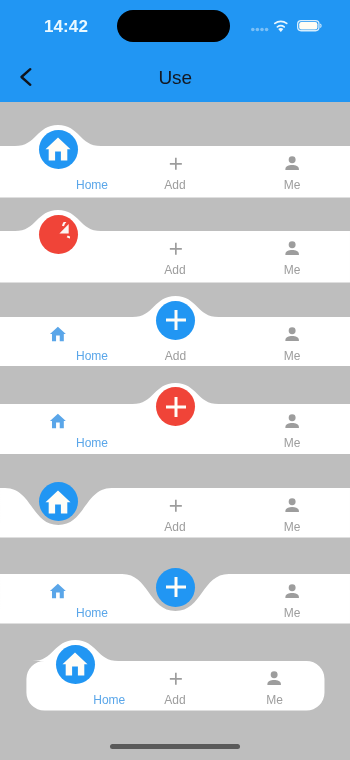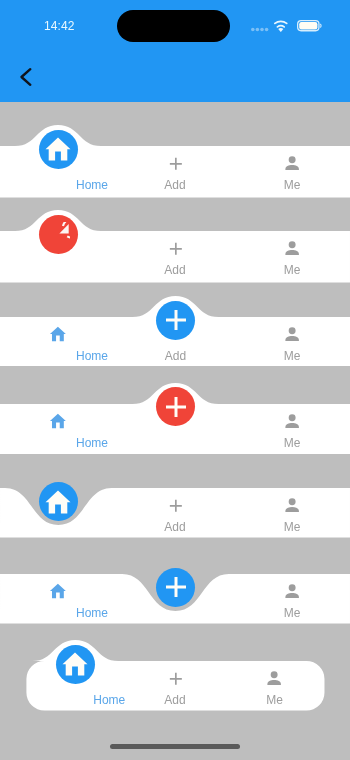--- a/index.html
+++ b/index.html
@@ -3,21 +3,21 @@
 <meta charset="utf-8">
 <title>Use</title>
 <style>
   html,body{margin:0;padding:0;}
   body{width:350px;height:760px;background:#bebebe;font-family:"Liberation Sans",sans-serif;
        overflow:hidden;-webkit-font-smoothing:antialiased;}
   .phone{position:relative;width:350px;height:760px;}
 
   
   .statusbar{position:absolute;left:0;top:0;width:350px;height:52px;background:#2196f3;}
-  .clock{position:absolute;left:44px;top:20px;font-size:12px;font-weight:normal;color:#eaf9ff;
+  .clock{position:absolute;left:44px;top:20px;font-size:17px;font-weight:bold;color:#eaf9ff;
          letter-spacing:0.1px;line-height:13px;}
   .island{position:absolute;left:117px;top:10px;width:113px;height:32px;background:#000;border-radius:16px;}
   .dots{position:absolute;left:251px;top:27.1px;height:5px;line-height:0;}
   .wifi{position:absolute;left:274.4px;top:19.5px;line-height:0;}
   .batt{position:absolute;left:297px;top:20px;line-height:0;}
 
   
   .navbar{position:absolute;left:0;top:52px;width:350px;height:50px;background:#2196f3;}
   .backbtn{position:absolute;left:18.7px;top:67.3px;line-height:0;}
   .navtitle{position:absolute;left:0.3px;top:68.3px;width:350px;text-align:center;font-size:19px;
@@ -66,20 +66,21 @@
       </svg>
     </div>
   </div>
 
   <div class="navbar"></div>
   <div class="backbtn">
     <svg width="16" height="20" viewBox="0 0 16 20">
       <path d="M11.3 2.2 L2.5 10 L11.3 17.8" stroke="#10141c" stroke-width="2.4" stroke-linecap="round" stroke-linejoin="round" fill="none"></path>
     </svg>
   </div>
+  <div class="navtitle">Use</div>
 
   <div id="sections">
       <div class="sec" style="top: 116px; height: 81.5px;">
         <svg class="secsvg" width="350" height="81.5" viewBox="0 0 350 81.5">
           <path d="M0 30 L15 30 C36.5 30 36.5 8.899999999999999 58 8.899999999999999 C79.5 8.899999999999999 79.5 30 101 30 L350 30 L350 81.5 L0 81.5 Z" fill="#ffffff"></path>
         </svg>
         <div class="fab" style="left: 38.5px; top: 13.55px; width: 39px; height: 39px; border-radius: 50%; background: rgb(33, 150, 243);">
           <div style="position: absolute; left: 50%; top: 50%; transform: translate(-50%, -50%); line-height: 0;"><svg width="28" height="28" viewBox="0 0 28 28">
       <path d="M11.1 25.4v-8.8h5.8v8.8h6.4V14.2h3.2L14 2.6 1.5 14.2h3.2v11.2z" fill="#fffdf7"></path>
             </svg></div>

